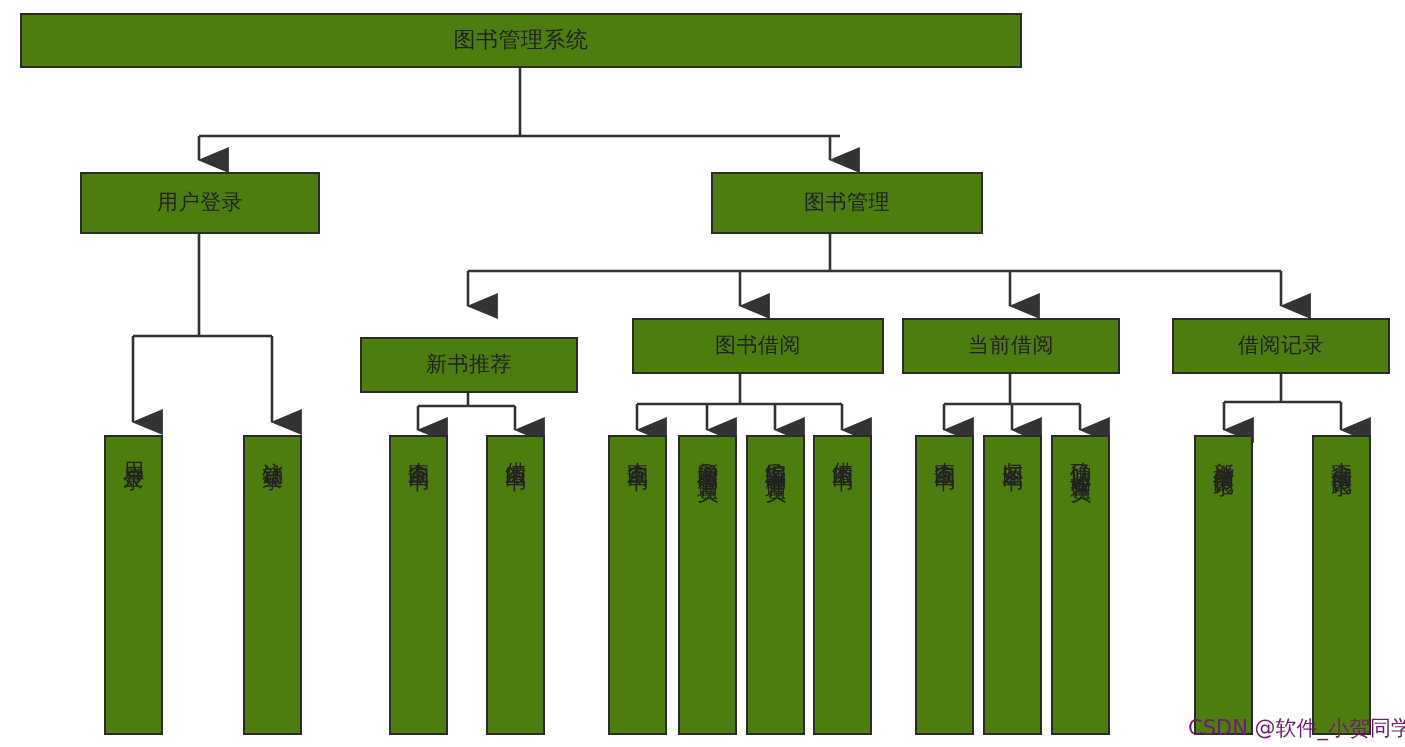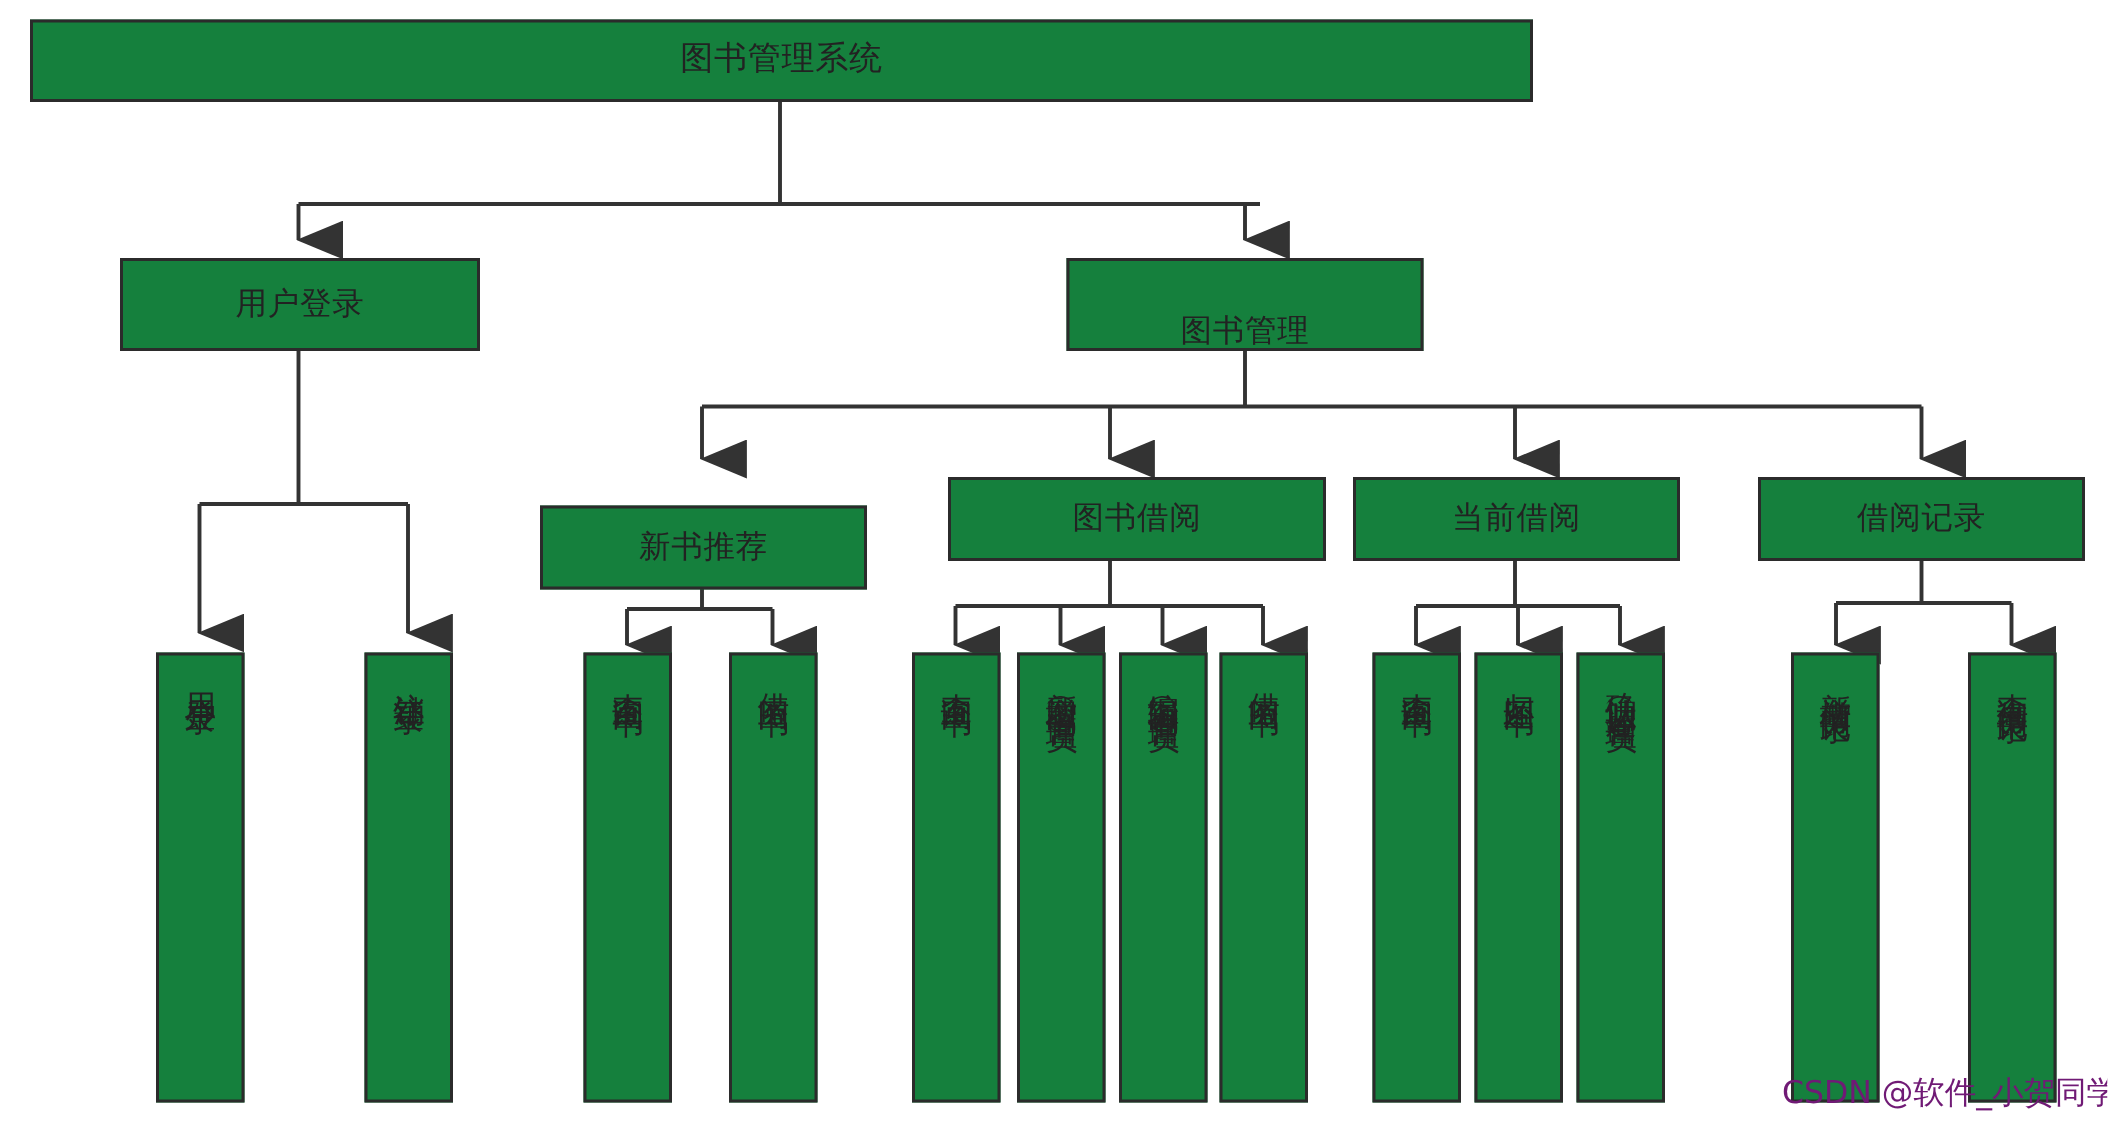--- a/index.html
+++ b/index.html
@@ -22,21 +22,21 @@
     position: absolute;
     left: 0;
     top: 0;
     width: 1405px;
     height: 747px;
     pointer-events: none;
   }
   .node {
     position: absolute;
     box-sizing: border-box;
-    background: #15803d;
+    background: #4d7c0f;
     border: 2px solid #2b2b2b;
     display: flex;
     align-items: center;
     justify-content: center;
     color: #222222;
     z-index: 2;
   }
   .node.h-node {
     font-size: 21px;
     letter-spacing: 0.5px;
@@ -127,21 +127,21 @@
   </svg>
 
   <div class="node h-node root-node" style="left:20px; top:13px; width:1002px; height:55px;">
     <span>图书管理系统</span>
   </div>
 
   <div class="node h-node" style="left:80px; top:172px; width:240px; height:62px;">
     <span>用户登录</span>
   </div>
 
-  <div class="node h-node" style="left:711px; top:172px; width:238px; height:62px;align-items:flex-end;">
+  <div class="node h-node" style="left:711px; top:172px; width:272px; height:62px;">
     <span>图书管理</span>
   </div>
 
   <div class="node h-node" style="left:360px; top:337px; width:218px; height:56px;">
     <span>新书推荐</span>
   </div>
 
   <div class="node h-node" style="left:632px; top:318px; width:252px; height:56px;">
     <span>图书借阅</span>
   </div>

